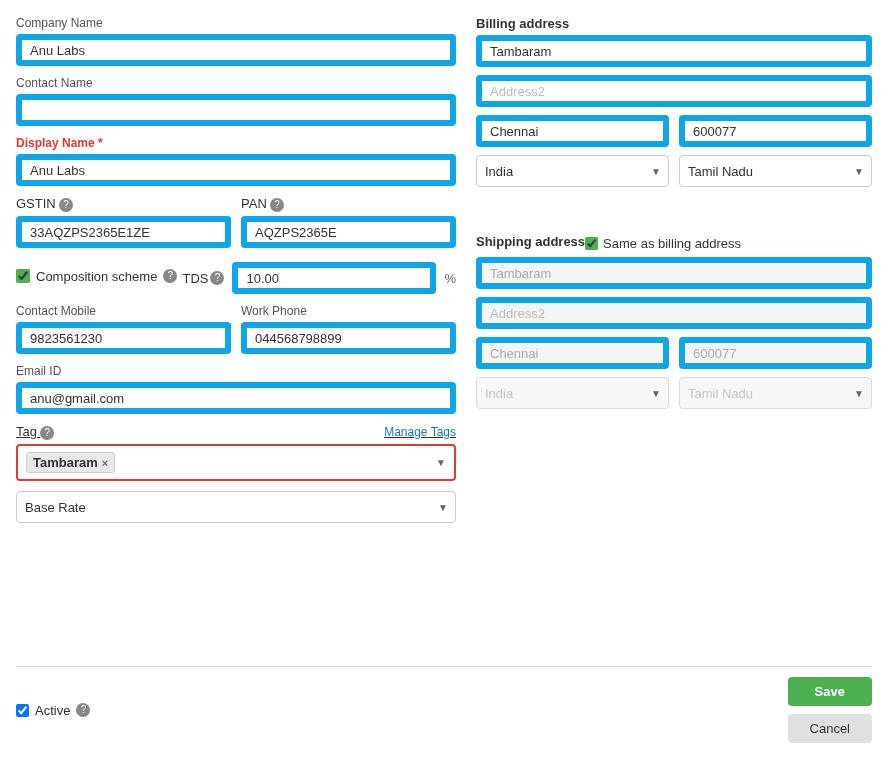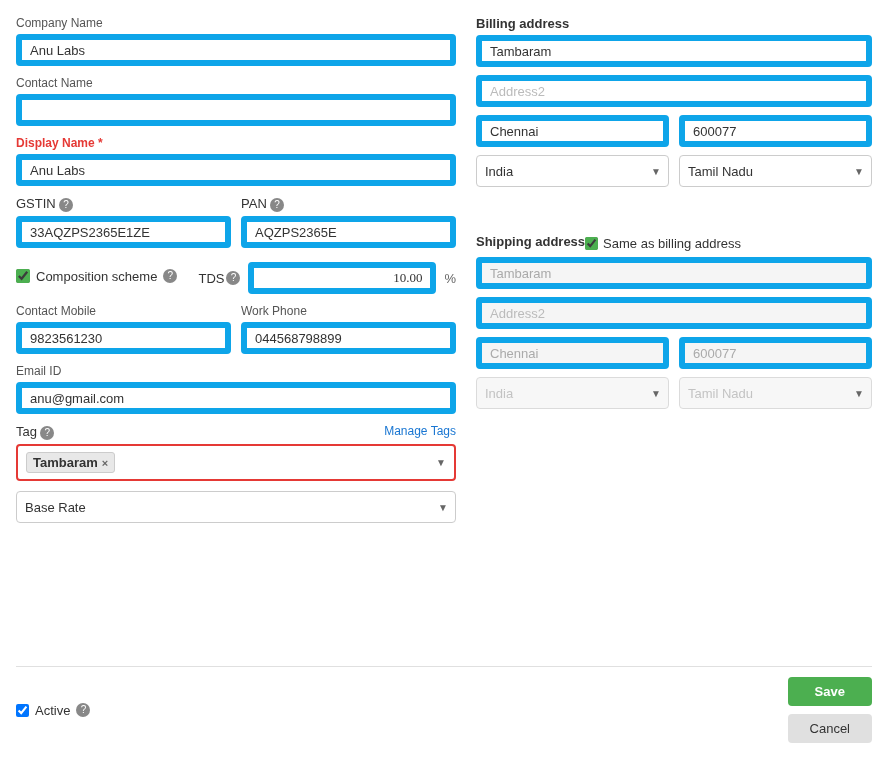--- a/index.html
+++ b/index.html
@@ -17,29 +17,29 @@
     .row-fields { display: flex; flex-direction: row; gap: 10px; }
     .row-fields .field-group { flex: 1; }
     .section-title { font-weight: bold; font-size: 13px; margin-bottom: 4px; }
     .select-wrapper { position: relative; }
     .select-wrapper select { width: 100%; height: 32px; border: 1px solid #ccc; border-radius: 4px; padding: 0 8px; font-size: 13px; color: #333; appearance: none; background: #fff; }
     .select-wrapper::after { content: "▼"; position: absolute; right: 8px; top: 50%; transform: translateY(-50%); font-size: 10px; color: #666; pointer-events: none; }
     .checkbox-row { display: flex; align-items: center; gap: 6px; }
     .checkbox-row input[type="checkbox"] { width: 14px; height: 14px; accent-color: #4caf50; }
     .tds-row { display: flex; align-items: center; gap: 8px; margin-top: 4px; }
     .tds-label { font-size: 12px; color: #555; display: flex; align-items: center; gap: 2px; }
-    .tds-input { width: 80px; height: 32px; border: 1px solid #ccc; border-radius: 4px; padding: 0 8px; font-size: 13px; text-align: right; font-family: Liberation Serif, serif; }
+    .tds-input { width: 80px; height: 32px; border: 1px solid #ccc; border-radius: 4px; padding: 0 8px; font-size: 13px; text-align: left; }
     .percent-sign { font-size: 13px; color: #666; }
     .info-icon { display: inline-block; width: 14px; height: 14px; background: #888; color: #fff; border-radius: 50%; font-size: 10px; text-align: center; line-height: 14px; cursor: help; font-style: normal; }
     .tag-section { border: 2px solid #e53935; border-radius: 4px; padding: 6px 8px; display: flex; align-items: center; gap: 4px; background: #fff; min-height: 36px; position: relative; }
     .tag-chip { background: #e8e8e8; border: 1px solid #ccc; border-radius: 3px; padding: 2px 6px; display: flex; align-items: center; gap: 4px; font-size: 12px; font-weight: bold; }
     .tag-chip .remove { cursor: pointer; color: #666; font-size: 11px; }
     .tag-dropdown-arrow { position: absolute; right: 8px; font-size: 10px; color: #666; cursor: pointer; }
     .manage-tags-link { color: #1976d2; font-size: 12px; text-decoration: none; cursor: pointer; margin-left: auto; }
-    .tag-header { display: flex; align-items: flex-start; justify-content: space-between; }
+    .tag-header { display: flex; align-items: center; justify-content: space-between; text-decoration: underline; }
     .footer-bar { display: flex; align-items: center; justify-content: space-between; padding: 10px 0 0 0; border-top: 1px solid #e0e0e0; margin-top: 10px; }
     .footer-left { display: flex; align-items: center; gap: 6px; }
     .footer-right { display: flex; gap: 8px; flex-direction: column; }
     .btn-save { background: #4caf50; color: #fff; border: none; border-radius: 4px; padding: 7px 22px; font-size: 13px; cursor: pointer; font-weight: bold; }
     .btn-cancel { background: #e0e0e0; color: #333; border: none; border-radius: 4px; padding: 7px 22px; font-size: 13px; cursor: pointer; }
     .shipping-header { display: flex; align-items: center; margin-bottom: 4px; margin-top: 29px; }
     .same-as-billing { display: flex; align-items: center; gap: 5px; font-size: 12px; }
     .same-as-billing input[type="checkbox"] { accent-color: #4caf50; }
     .disabled-input { background: #f5f5f5 !important; color: #aaa !important; }
     .disabled-select { background: #f5f5f5 !important; color: #aaa !important; }

